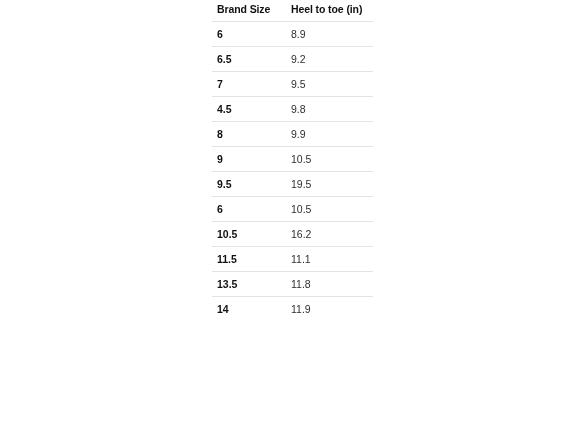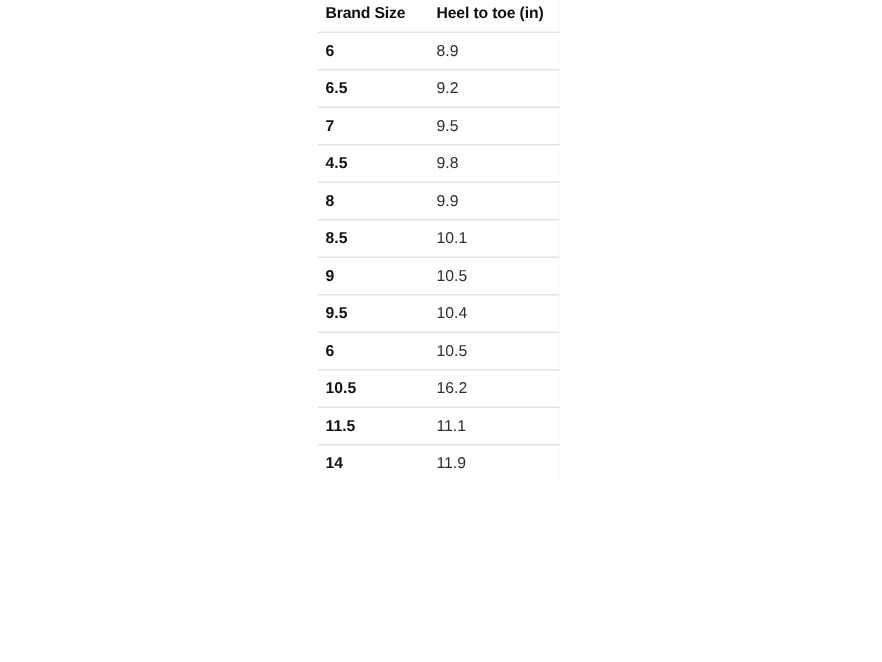--- a/index.html
+++ b/index.html
@@ -99,42 +99,42 @@
         </tr>
         <tr>
           <td class="brand-size-cell">4.5</td>
           <td class="heel-to-toe-cell">9.8</td>
         </tr>
         <tr>
           <td class="brand-size-cell">8</td>
           <td class="heel-to-toe-cell">9.9</td>
         </tr>
         <tr>
-          <td class="brand-size-cell">8.5</td>
-          <td class="heel-to-toe-cell">10.1</td>
-        </tr>
-        <tr>
           <td class="brand-size-cell">9</td>
           <td class="heel-to-toe-cell">10.5</td>
         </tr>
         <tr>
           <td class="brand-size-cell">9.5</td>
-          <td class="heel-to-toe-cell">10.4</td>
+          <td class="heel-to-toe-cell">19.5</td>
         </tr>
         <tr>
           <td class="brand-size-cell">6</td>
           <td class="heel-to-toe-cell">10.5</td>
         </tr>
         <tr>
           <td class="brand-size-cell">10.5</td>
           <td class="heel-to-toe-cell">16.2</td>
         </tr>
         <tr>
           <td class="brand-size-cell">11.5</td>
           <td class="heel-to-toe-cell">11.1</td>
         </tr>
         <tr>
+          <td class="brand-size-cell">13.5</td>
+          <td class="heel-to-toe-cell">11.8</td>
+        </tr>
+        <tr>
           <td class="brand-size-cell">14</td>
           <td class="heel-to-toe-cell">11.9</td>
         </tr>
       </tbody>
   </table>
 </div>
 
 </body></html>

